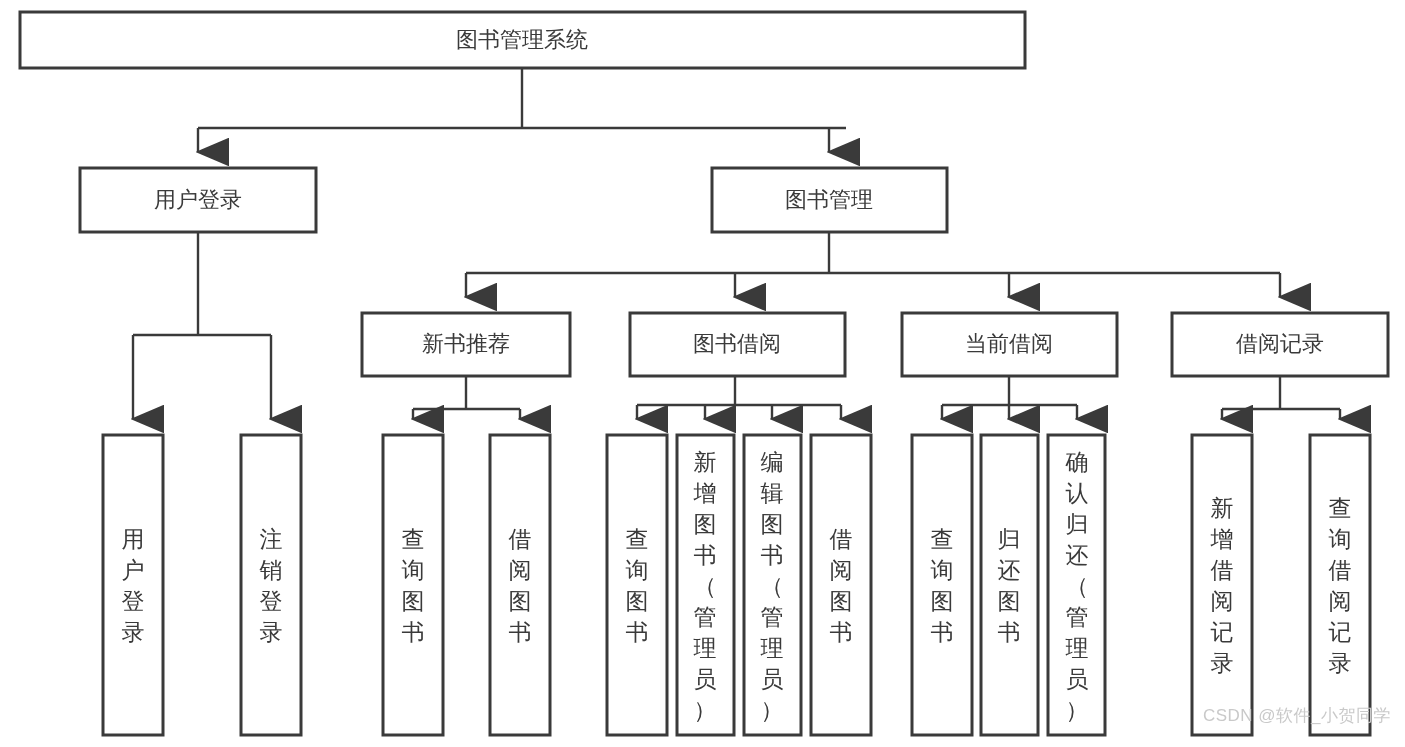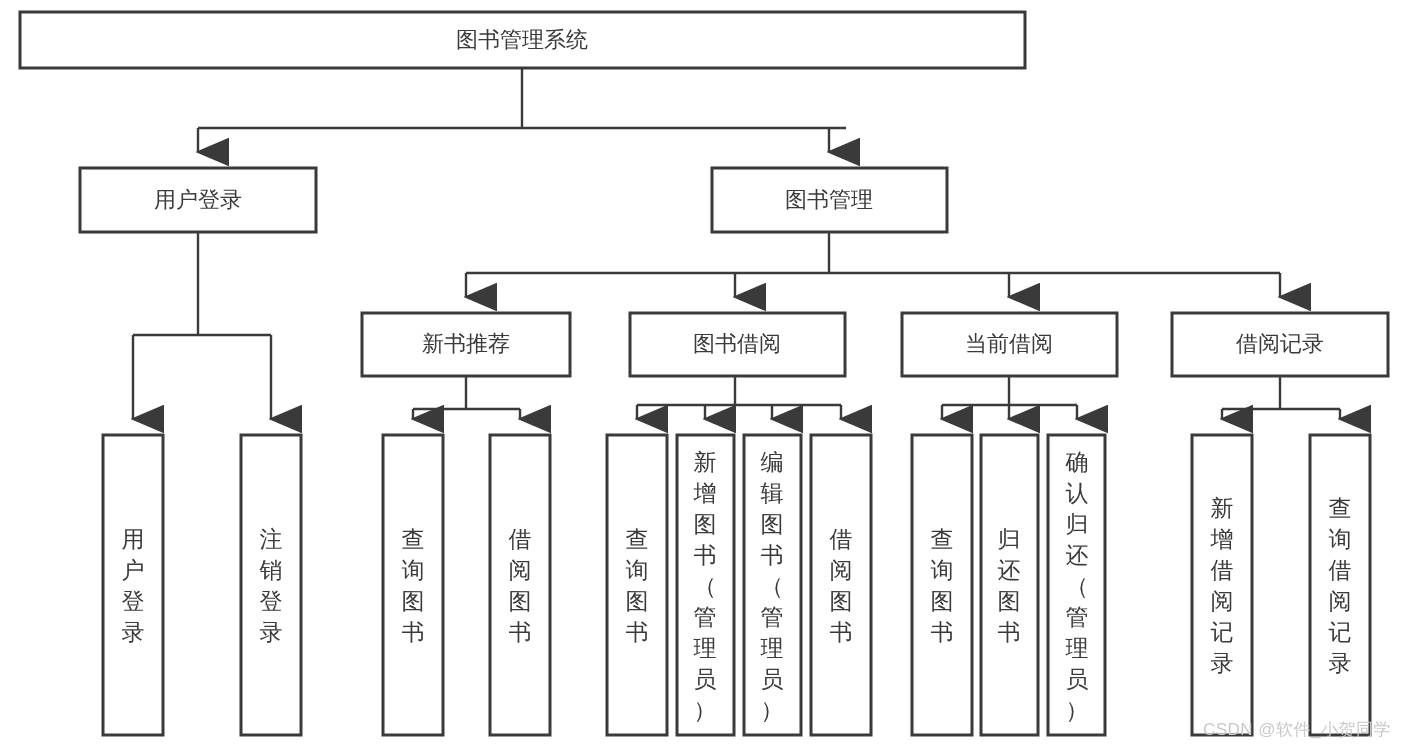--- a/index.html
+++ b/index.html
@@ -22,21 +22,21 @@
     dominant-baseline:middle;
   }
   .leaf-label{
     fill:#3a3a3a;
     font-family:"Liberation Sans","DejaVu Sans",sans-serif;
     font-size:23px;
     text-anchor:middle;
   }
   .watermark{
     position:absolute;
-    right:14px;bottom:6px;
+    right:14px;bottom:20px;
     color:#c9c9c9;
     font-size:17px;
     font-family:"Liberation Sans","DejaVu Sans",sans-serif;
     letter-spacing:0.5px;
     white-space:nowrap;
     pointer-events:none;
   }
 </style>
 </head>
 <body>

